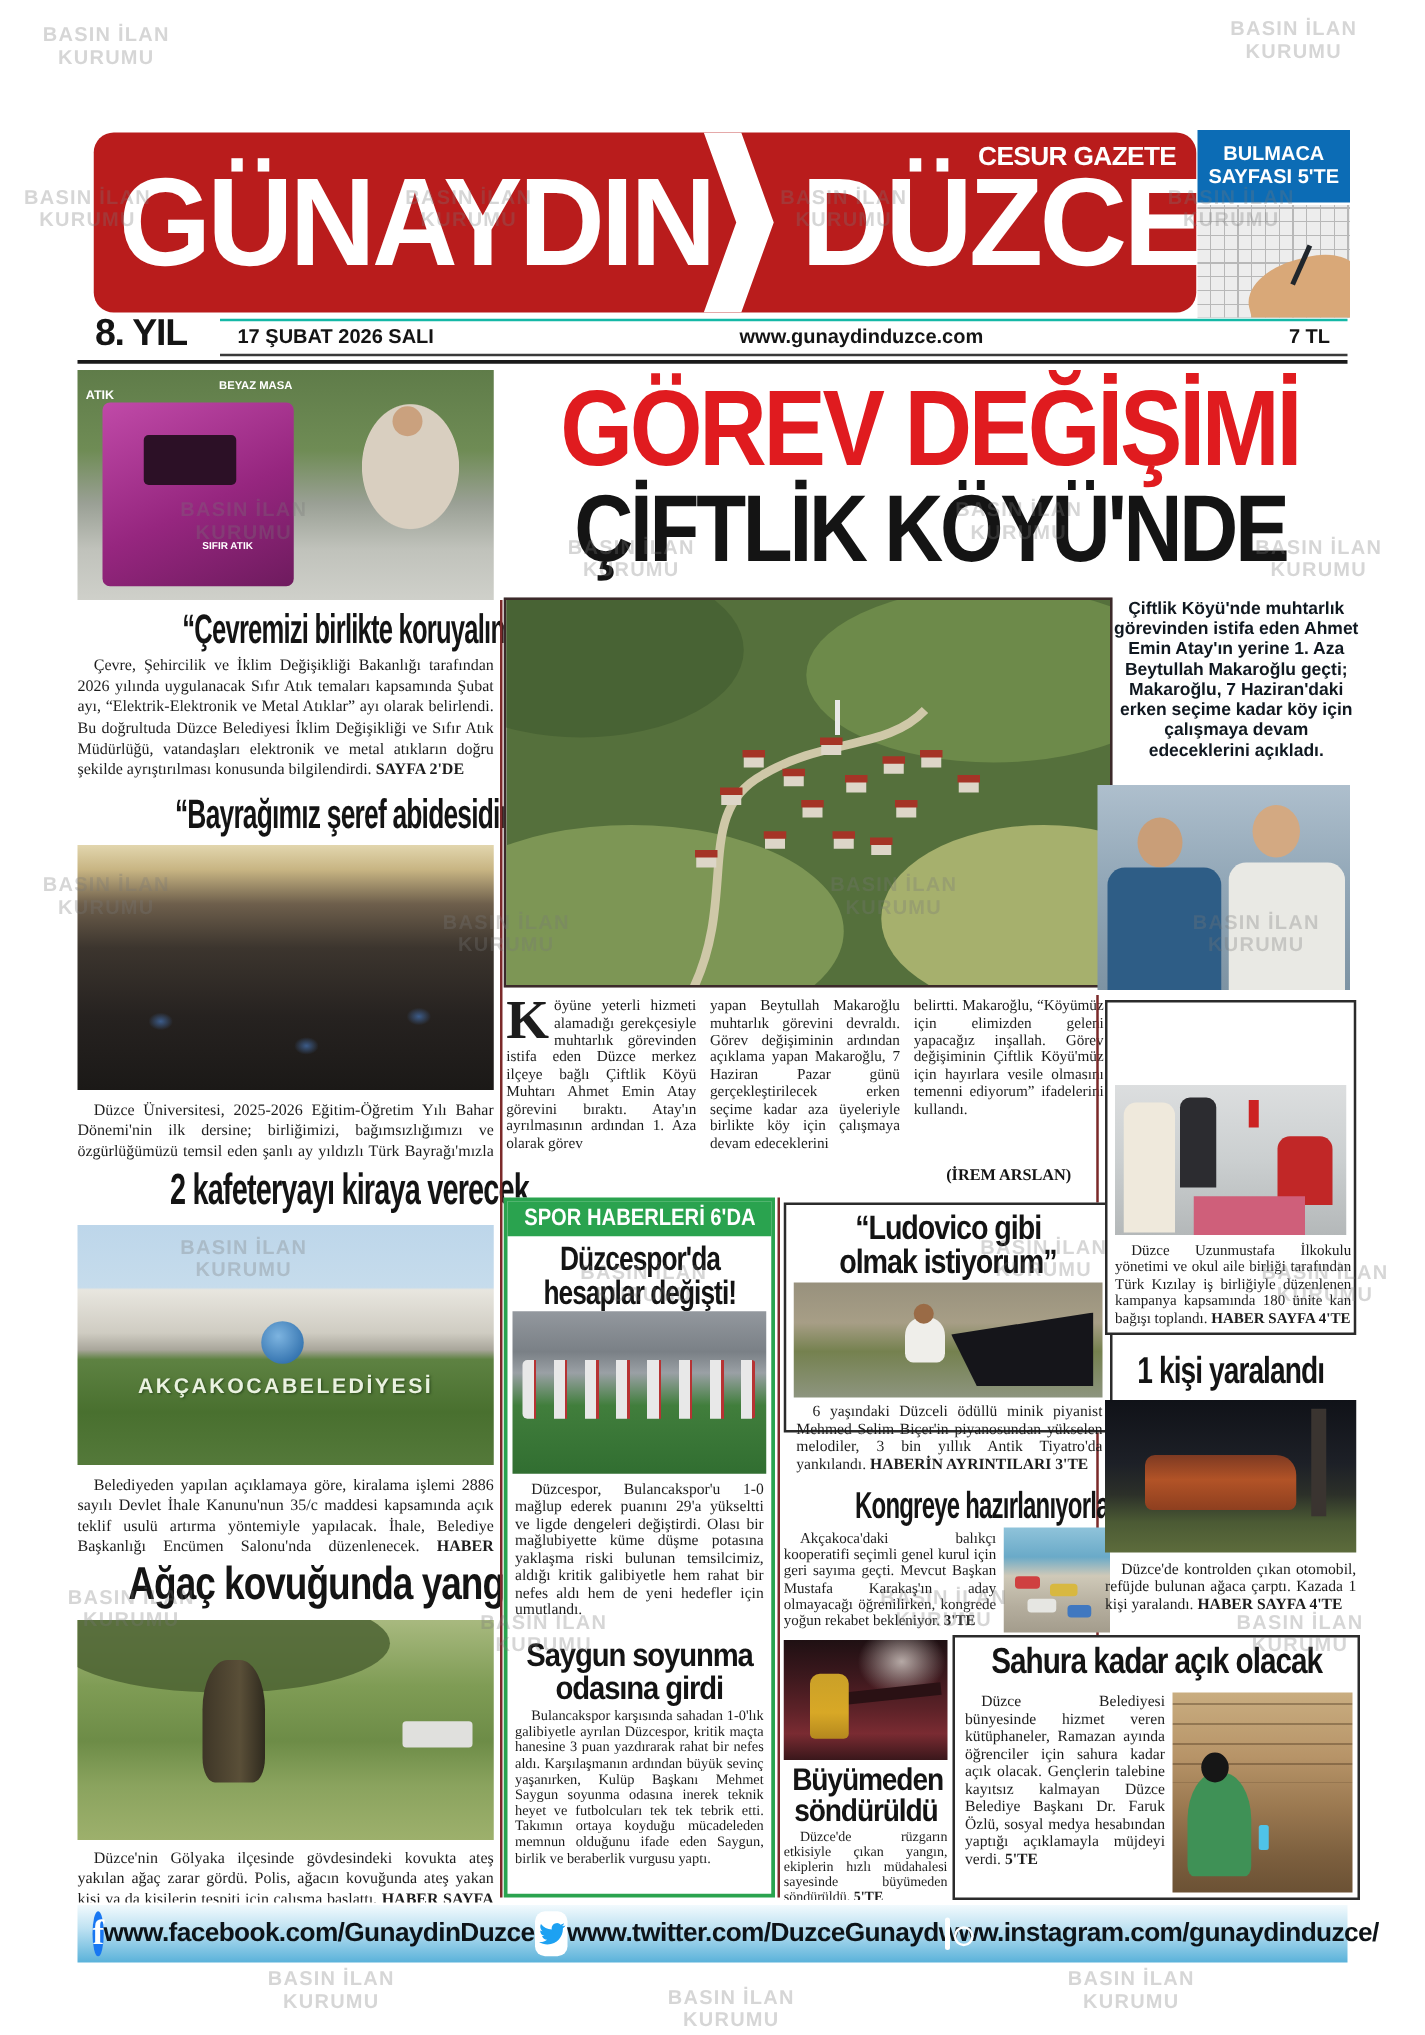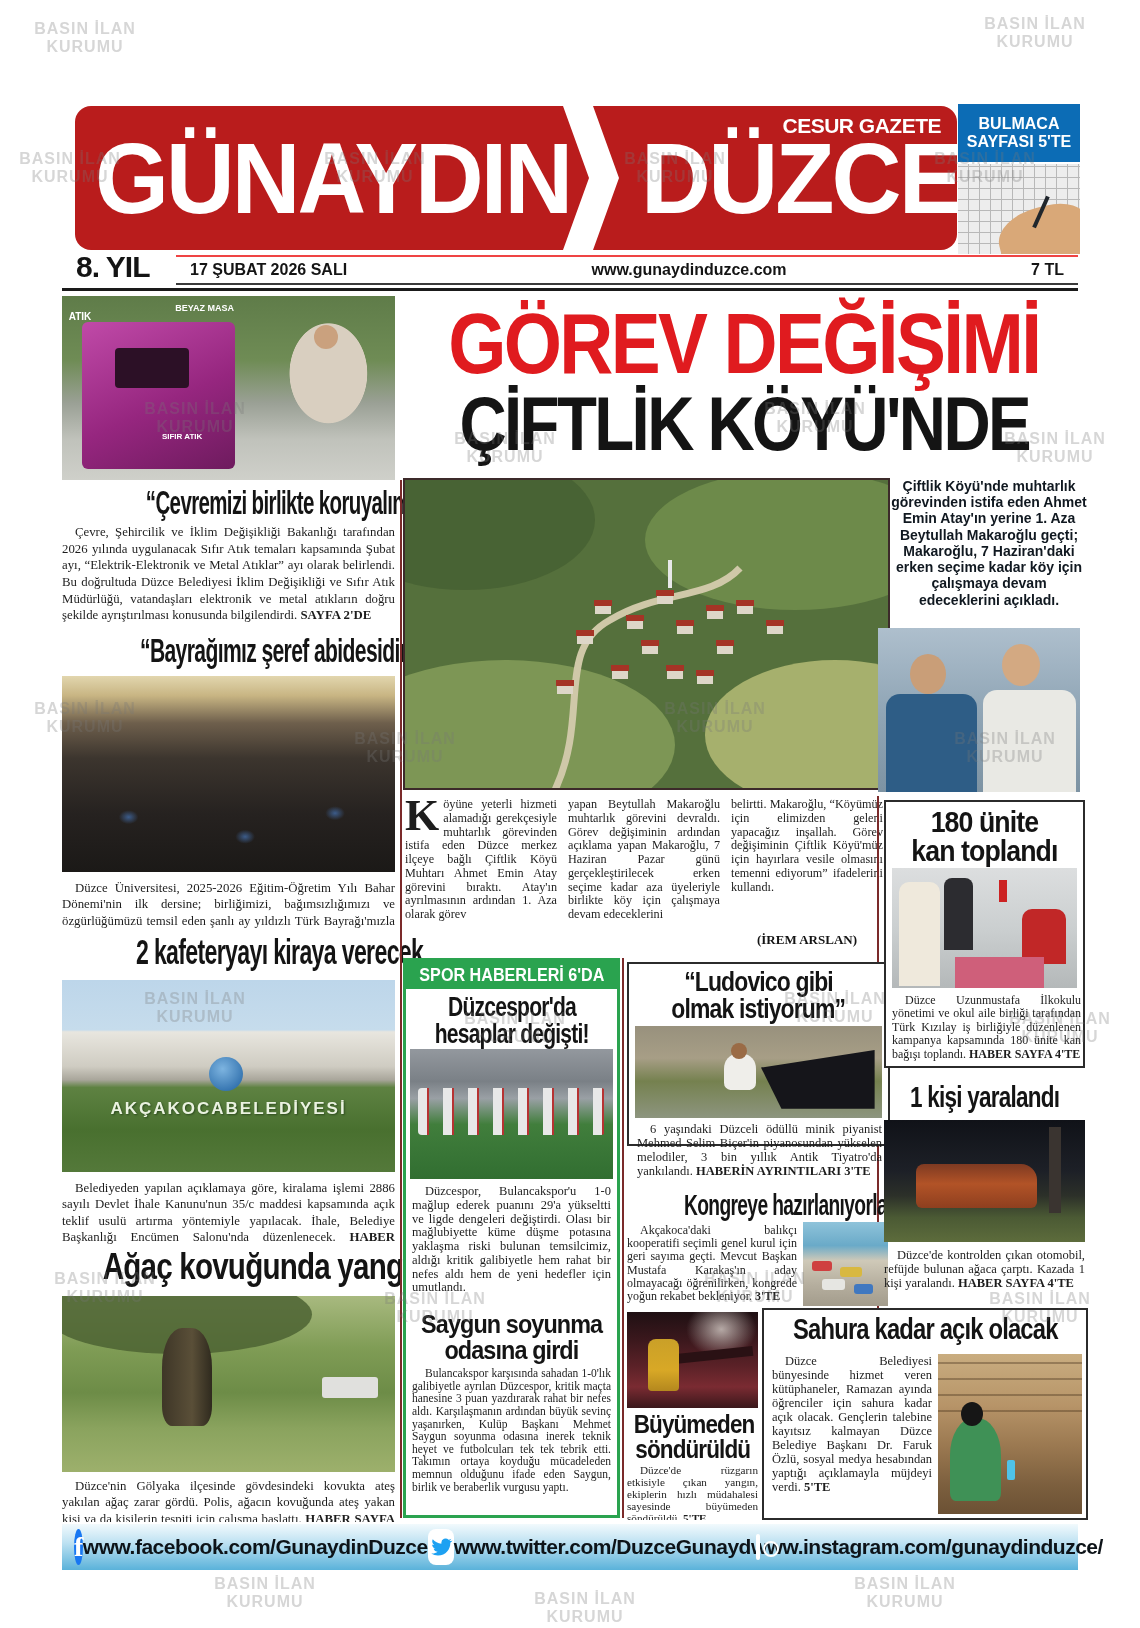--- a/index.html
+++ b/index.html
@@ -20,21 +20,21 @@
           display:flex;align-items:center;justify-content:space-between;padding:0 12px;box-sizing:border-box;}
   .banner-text{color:#fff;font-weight:bold;font-size:33px;letter-spacing:-1px;text-decoration:underline;
                text-shadow:1px 2px 2px rgba(0,0,0,.35);}
   .site-pill{background:#fff;border-radius:16px;padding:4px 14px;font-weight:bold;font-size:25px;color:#101010;
              letter-spacing:-1px;box-shadow:0 2px 3px rgba(0,0,0,.3);}
   
   .masthead{background:#b91c1c;border-radius:16px;}
   .mast-title{color:#fff;font-weight:bold;letter-spacing:-3px;line-height:1;}
   .bulmaca{background:#0c6cb5;color:#fff;font-weight:bold;font-size:16px;line-height:1.15;
            display:flex;flex-direction:column;align-items:center;justify-content:center;}
-  .dateline{border-top:2px solid #ef4444;border-bottom:2px solid #3a3a3a;display:flex;align-items:center;
+  .dateline{border-top:2px solid #14b8a6;border-bottom:2px solid #3a3a3a;display:flex;align-items:center;
             justify-content:space-between;padding:0 14px;font-weight:bold;font-size:16px;box-sizing:border-box;}
   .thickrule{background:#1a1a1a;}
   
   .sporbox{border:3px solid #2aa34f;background:#fff;box-sizing:border-box;}
   .sphead{height:28px;background:#2aa34f;color:#fff;display:flex;align-items:center;justify-content:center;
           font-weight:bold;font-size:19px;}
   .box{border:2px solid #2b2b2b;background:#fff;box-sizing:border-box;}
   
   .footer{background:linear-gradient(180deg,#f2fafd 0%,#bfe2f2 40%,#5ab2da 100%);display:flex;align-items:center;
           justify-content:space-between;padding:0 12px;box-sizing:border-box;font-weight:bold;font-size:21px;
@@ -300,24 +300,20 @@
     <p class="bd" style="position:absolute;left:8px;top:44px;width:160px;height:160px;margin:0;font-size:12.5px;line-height:1.12;"><span>Düzce Belediyesi bünyesinde hizmet veren kütüphaneler, Ramazan ayında öğrenciler için sahura kadar açık olacak. Gençlerin talebine kayıtsız kalmayan Düzce Belediye Başkanı Dr. Faruk Özlü, sosyal medya hesabından yaptığı açıklamayla müjdeyi verdi.</span> <b>5'TE</b></p>
     <div class="ph" id="ph-lib" style="left:174px;top:44px;width:144px;height:160px;">
       <div class="shape shelf"></div>
       <div class="shape girl"></div>
       <div class="shape hij"></div>
       <div class="shape btl"></div>
     </div>
   </div>
 
   <div class="abs box" style="left:884px;top:800px;width:201px;height:268px;">
-    <div class="ctr hl" style="margin-top:6px;font-size:29px;">
-      <div><span class="sx" style="--sx:.92;">180 ünite</span></div>
-      <div><span class="sx" style="--sx:.92;">kan toplandı</span></div>
-    </div>
     <div class="ph" id="ph-kan" style="left:6px;top:66px;width:185px;height:120px;">
       <div class="shape d1"></div>
       <div class="shape d2"></div>
       <div class="shape d3"></div>
       <div class="shape tbl"></div>
       <div class="shape ext"></div>
     </div>
     <p class="bd" style="position:absolute;left:6px;top:192px;width:189px;height:70px;margin:0;font-size:12px;line-height:1.12;"><span>Düzce Uzunmustafa İlkokulu yönetimi ve okul aile birliği tarafından Türk Kızılay iş birliğiyle düzenlenen kampanya kapsamında 180 ünite kan bağışı toplandı.</span> <b>HABER SAYFA 4'TE</b></p>
   </div>
 

